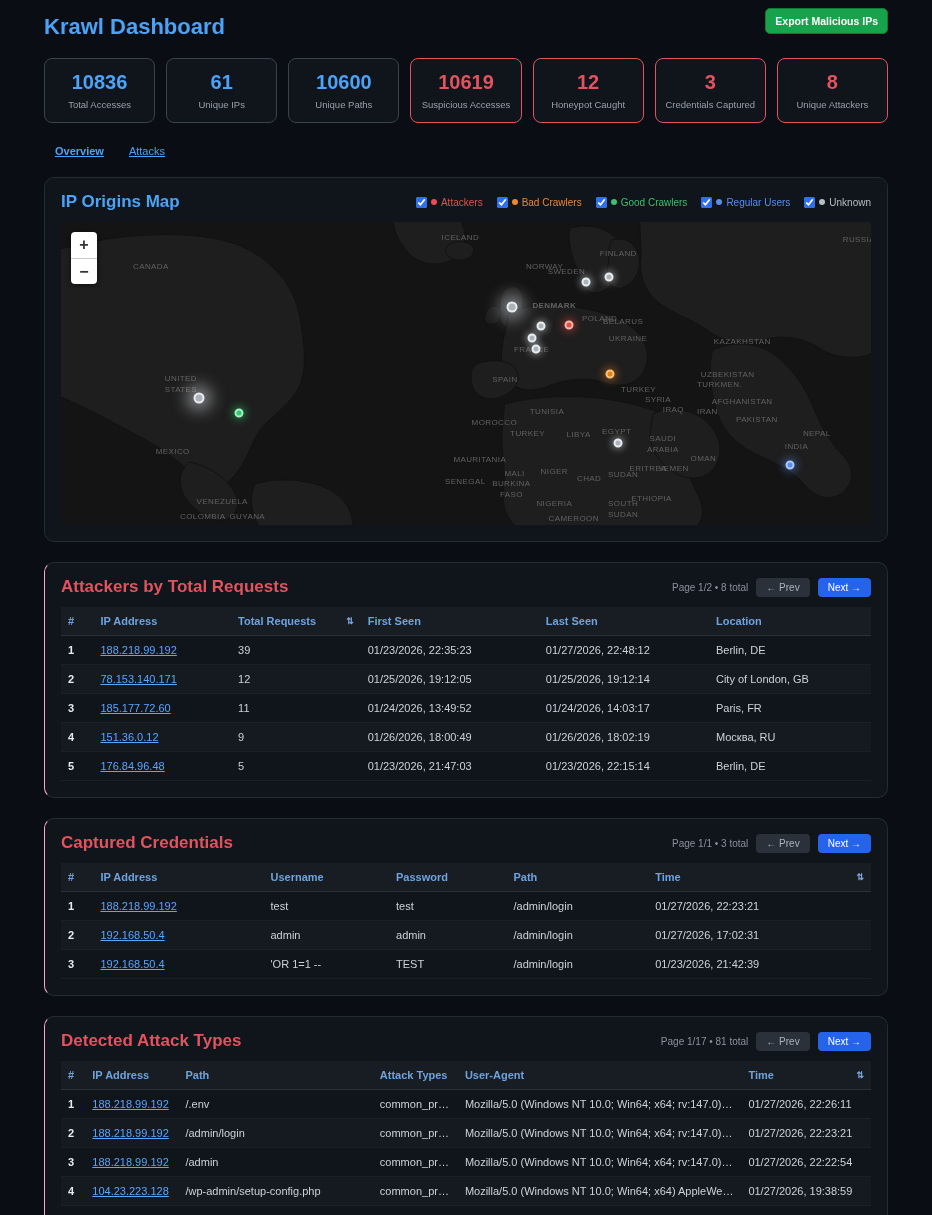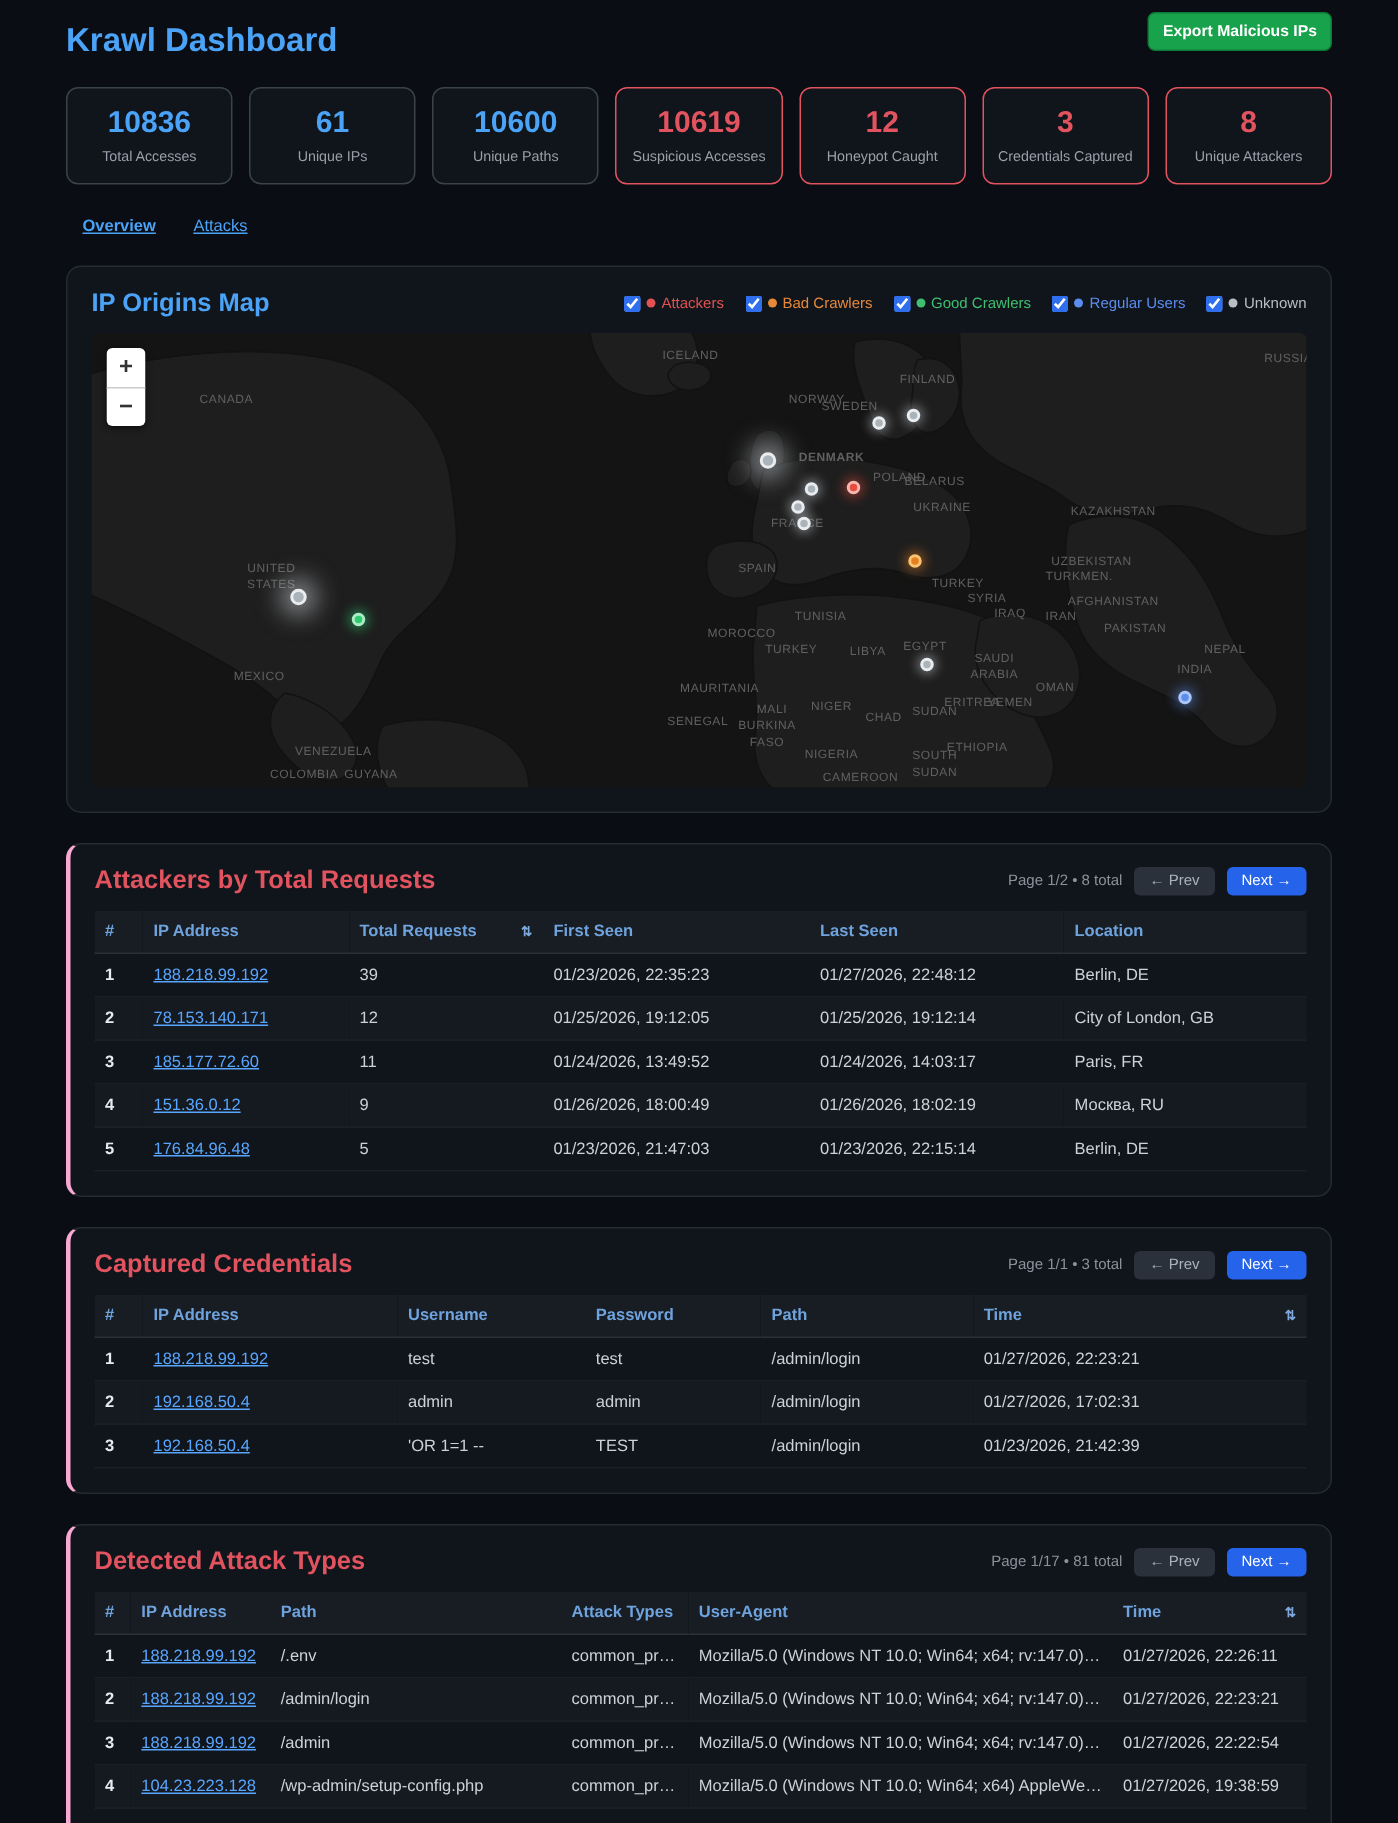--- a/index.html
+++ b/index.html
@@ -20,21 +20,21 @@
   .stat-value { font-size:20px; font-weight:bold; color:#4ba3f7; }
   .stat-card.danger .stat-value { color:#e0535f;text-align:center; }
   .stat-label { font-size:9.5px; color:#98a0aa; margin-top:5px; }
 
   .tabs { margin-top:22px; display:flex; gap:25px; padding-left:11px; }
   .tab { color:#4ba3f7; font-size:11px; text-decoration:underline; cursor:pointer; }
   .tab.active { font-weight:bold; }
 
   .card { background:#10141b; border:1px solid #242b34; border-radius:10px;
     padding:14px 16px 16px; margin-top:20px; }
-  .card.table-card { border-left:3px solid #f9a8d4; }
+  .card.table-card { border-left:1px solid #f9a8d4; }
   .card-head { display:flex; justify-content:space-between; align-items:center; margin-bottom:10px; }
   .card-title { font-size:17px; font-weight:bold; color:#4ba3f7; }
   .table-card .card-title { color:#e0535f; }
 
   .legend { display:flex; gap:14px; align-items:center; }
   .legend-item { display:flex; align-items:center; gap:4px; font-size:10px; cursor:pointer; }
   .legend-item input { width:11px; height:11px; accent-color:#2f6fed; cursor:pointer; }
   .legend-dot { width:6px; height:6px; border-radius:50%; display:inline-block; }
 
   .map-canvas { position:relative; height:303px; background:#141414; overflow:hidden; border-radius:4px; }

